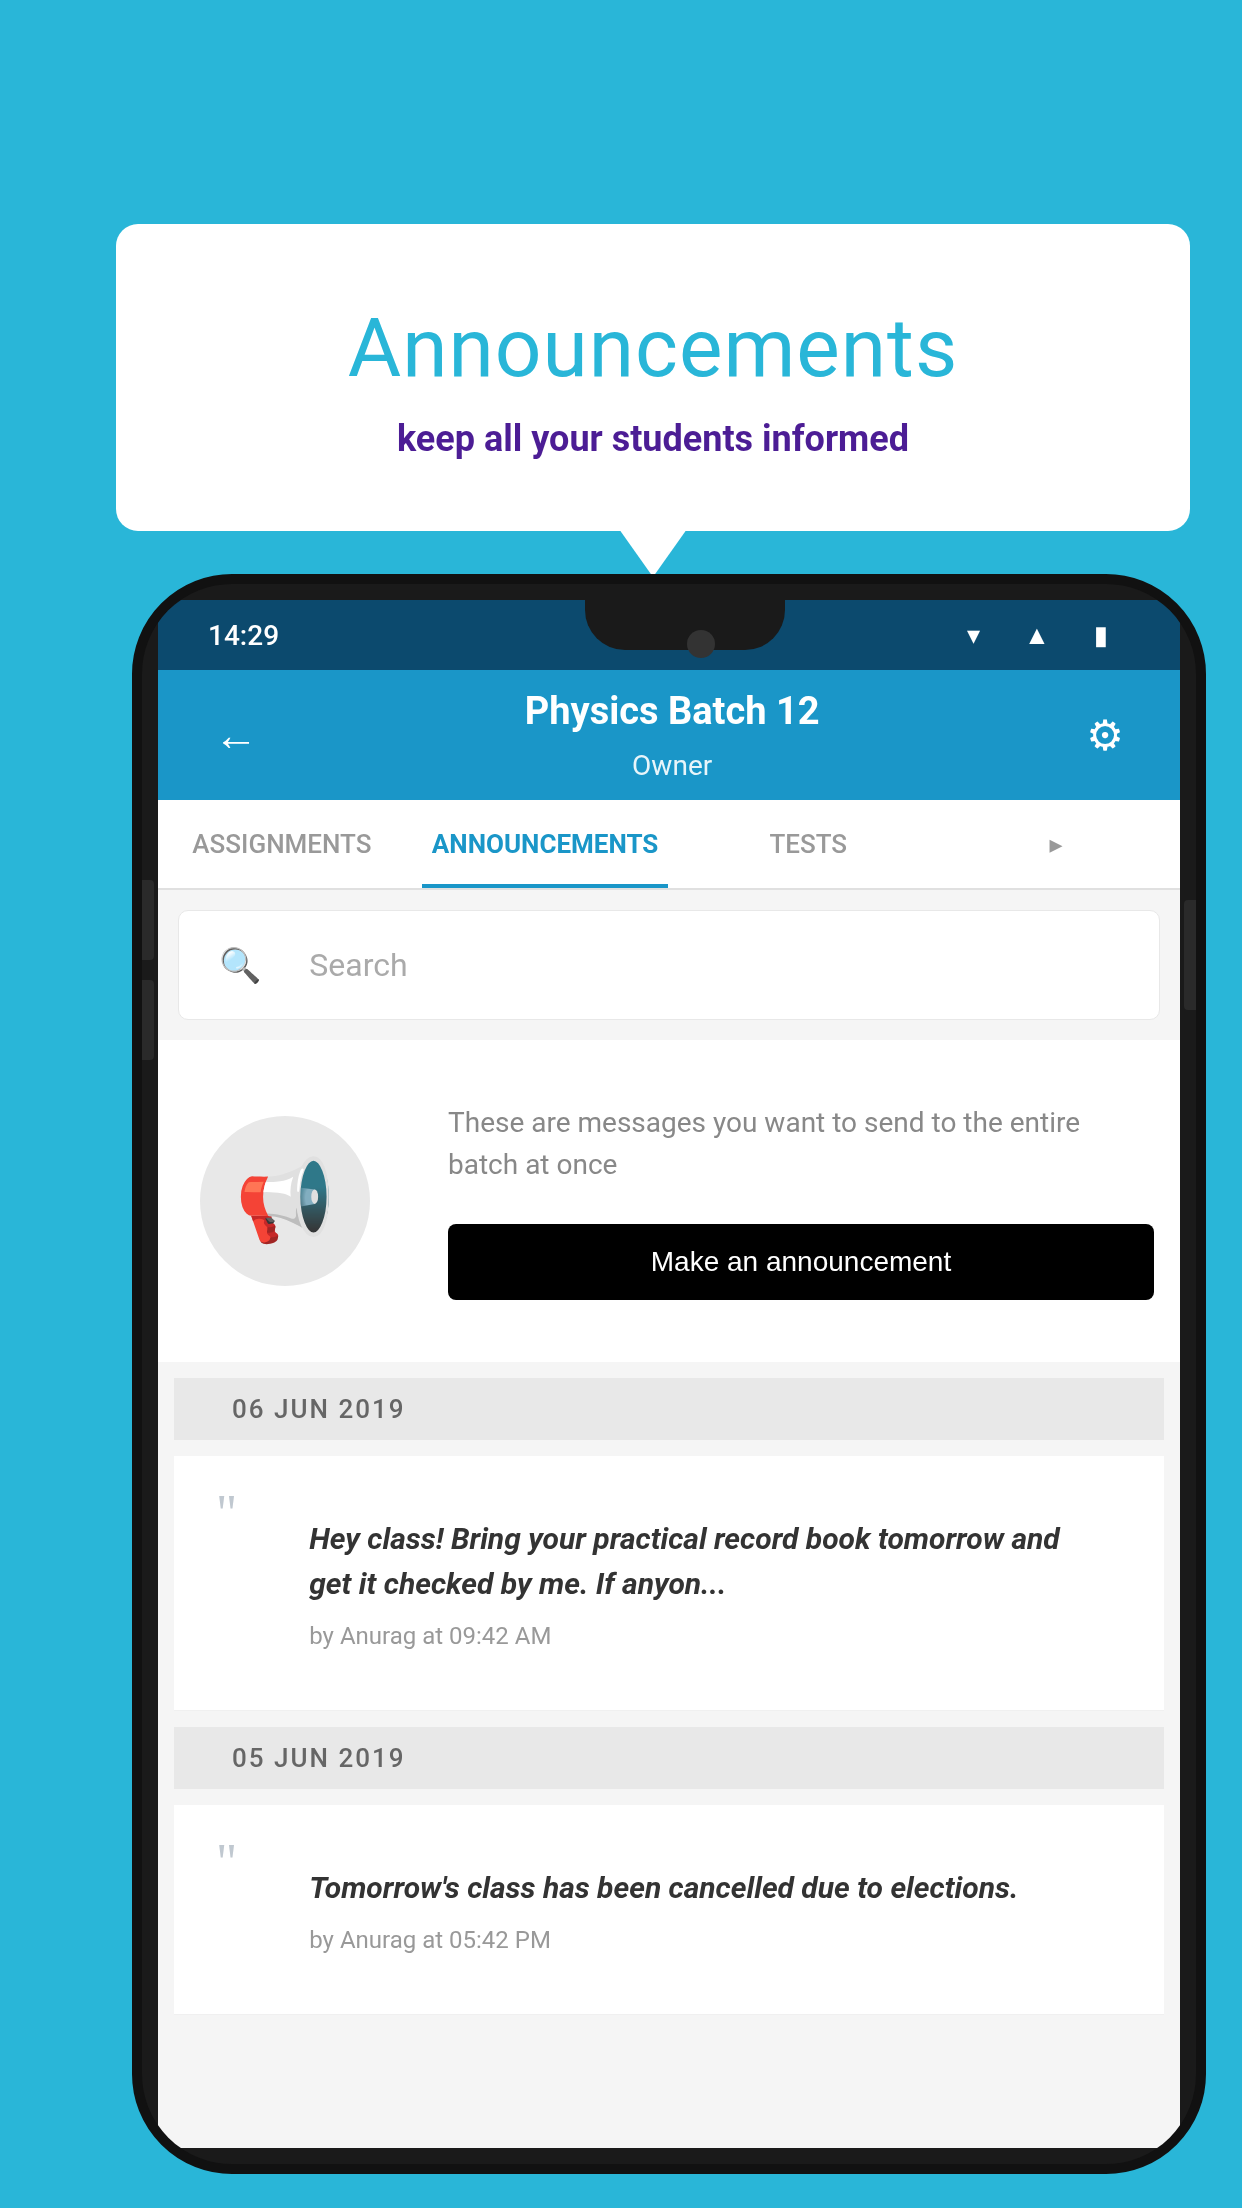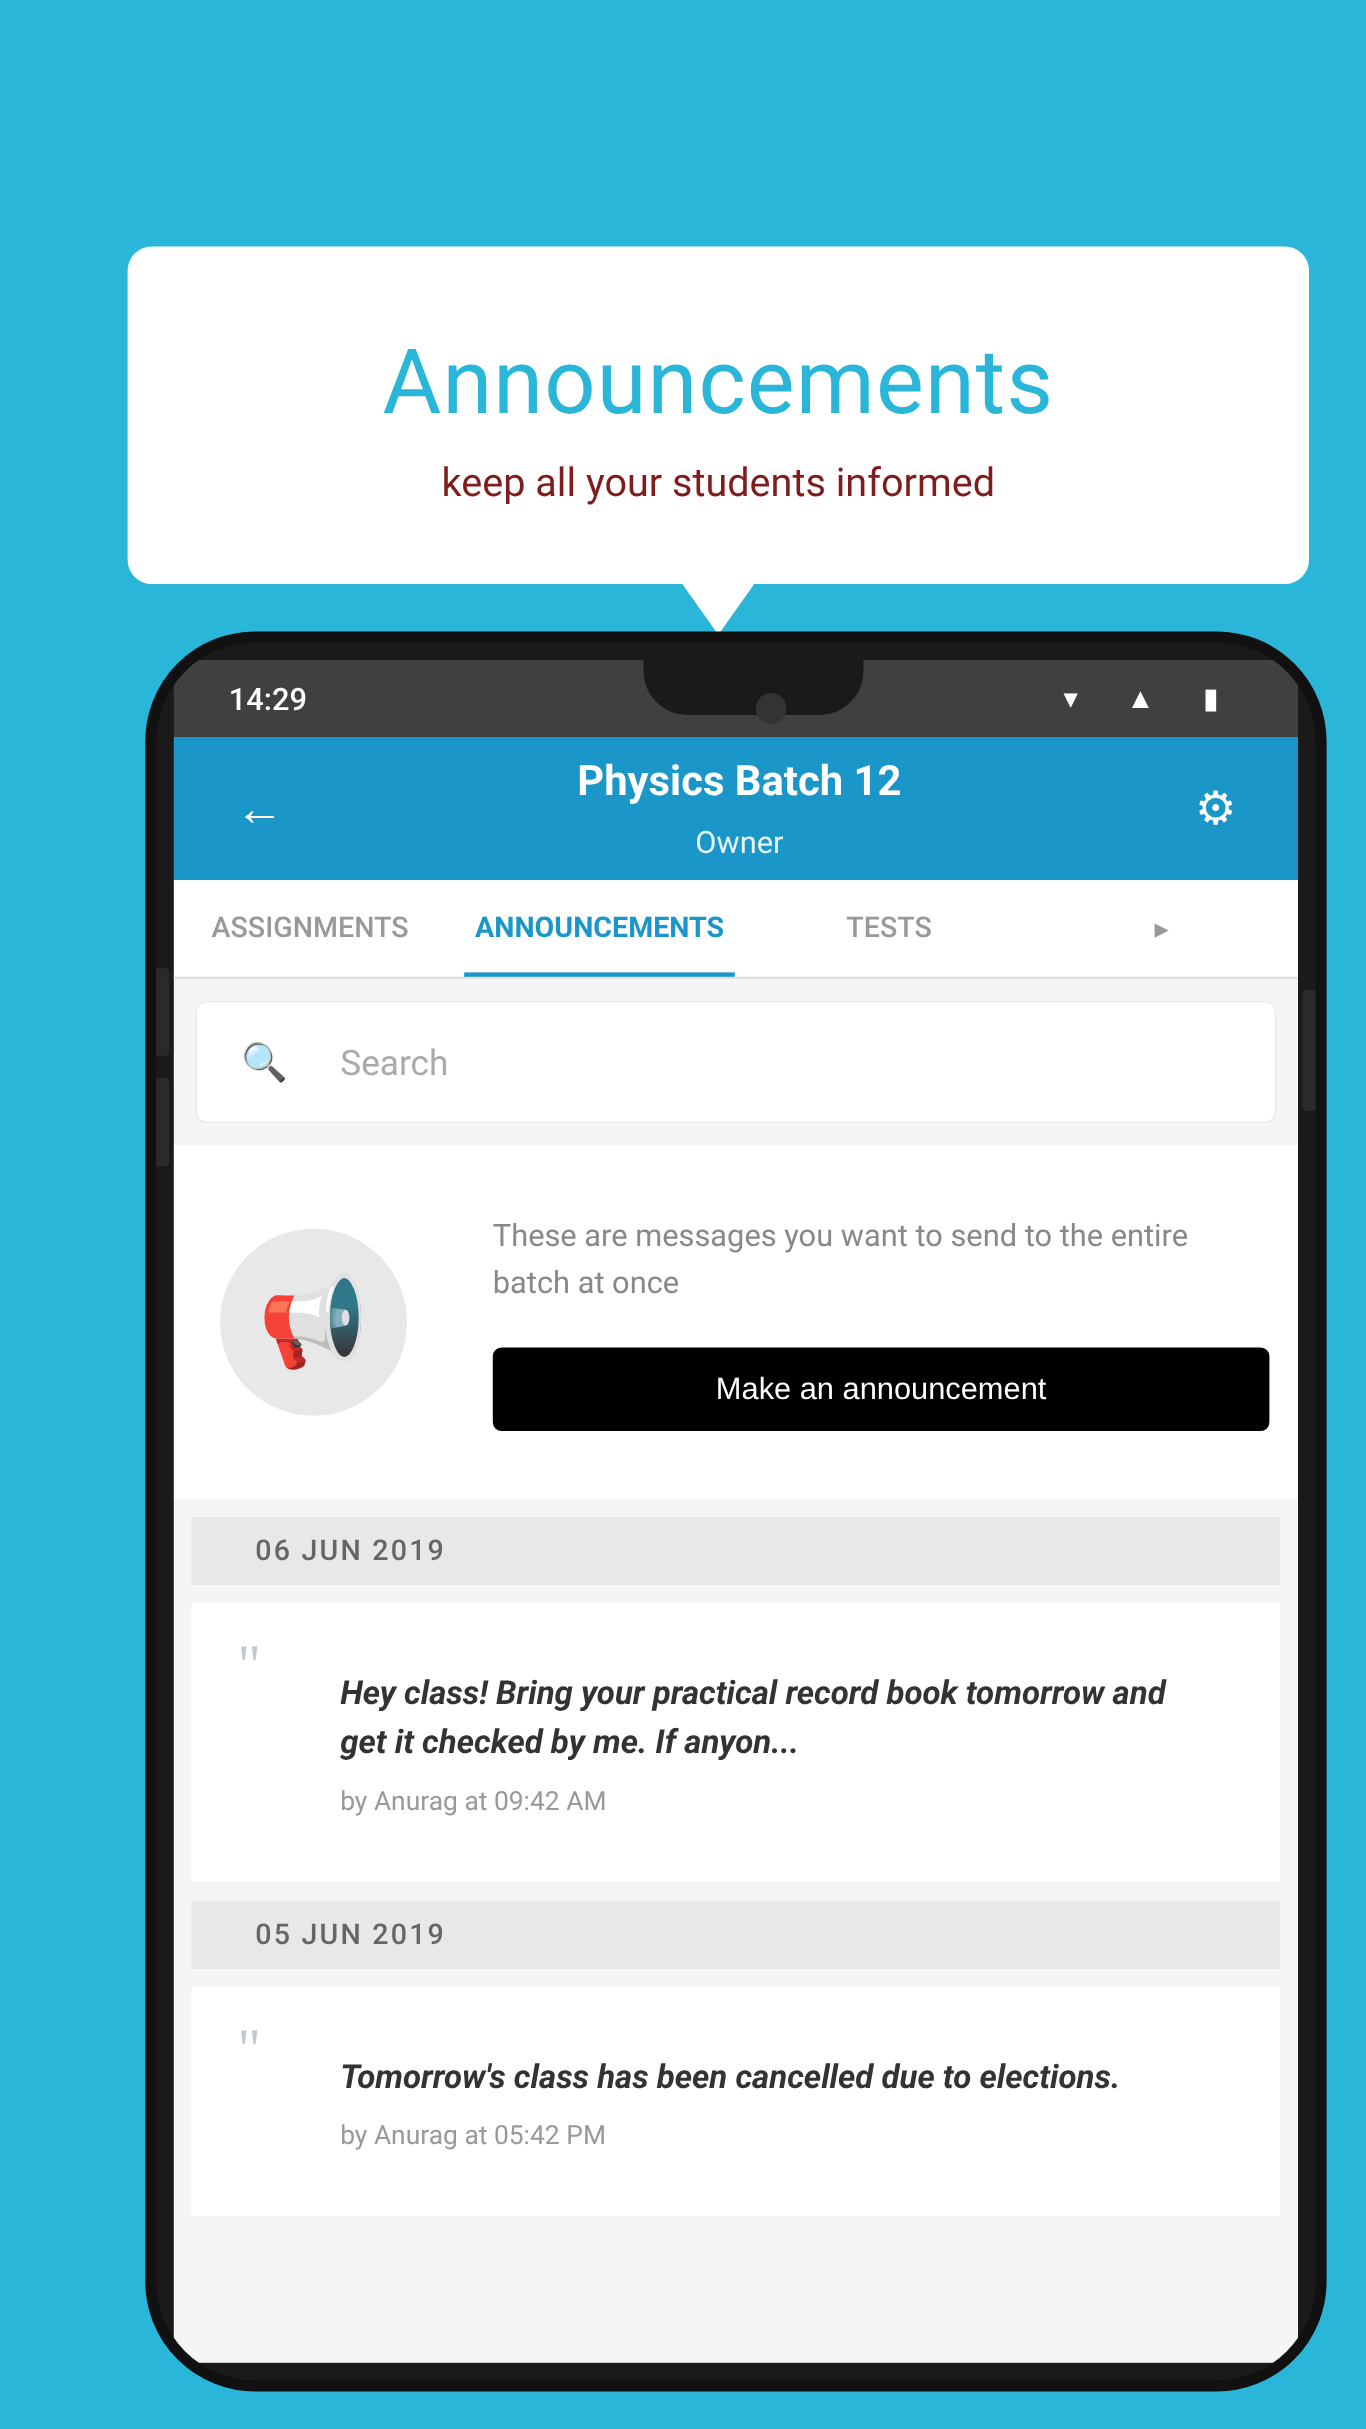--- a/index.html
+++ b/index.html
@@ -49,22 +49,22 @@
     .bubble-title {
       font-size: 82px;
       color: #29b6d8;
       font-weight: 400;
       margin-bottom: 22px;
       letter-spacing: 1px;
     }
 
     .bubble-subtitle {
       font-size: 36px;
-      color: #7f1d1d;
-      font-weight: 400;
+      color: #4c1d95;
+      font-weight: 700;
     }
 
     
     .phone-wrapper {
       position: absolute;
       top: 510px;
       left: 68px;
       right: 68px;
       bottom: 0;
     }
@@ -104,21 +104,21 @@
       z-index: 21;
     }
 
     
     .status-bar {
       position: absolute;
       top: 0;
       left: 0;
       right: 0;
       height: 70px;
-      background: #404040;
+      background: #0c4a6e;
       display: flex;
       align-items: center;
       justify-content: space-between;
       padding: 0 40px;
       z-index: 10;
     }
 
     .status-time {
       color: white;
       font-size: 28px;

